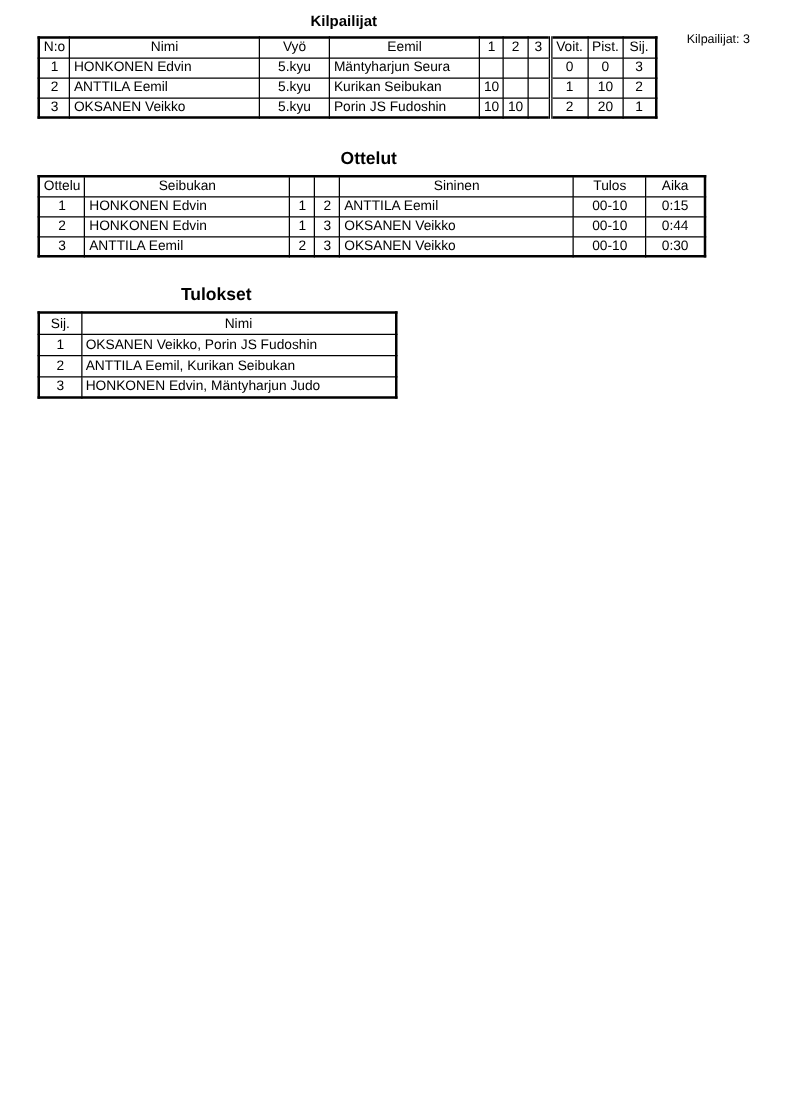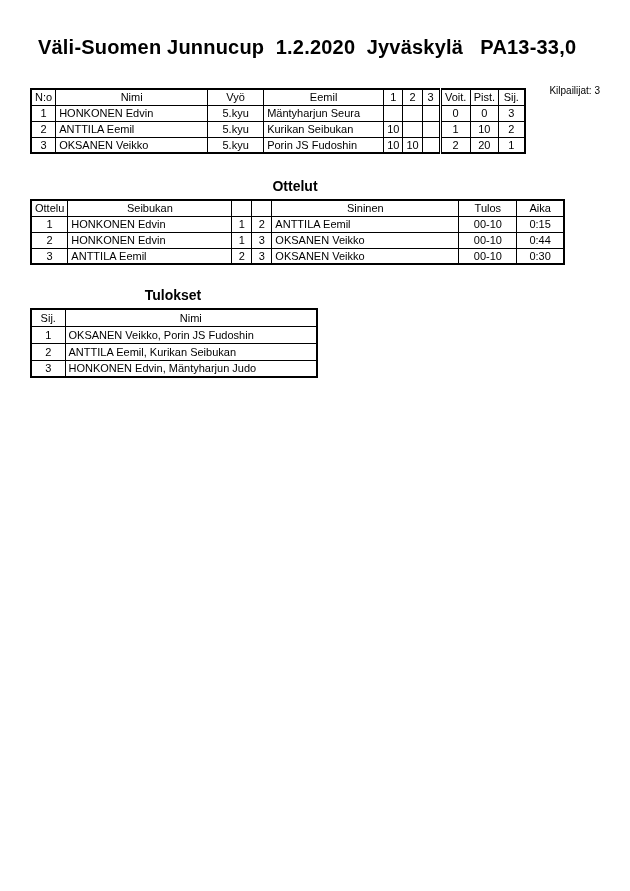--- a/index.html
+++ b/index.html
@@ -55,23 +55,23 @@
   .w2-sin { width: 187px; } .w2-tulos { width: 58px; } .w2-aika { width: 47px; }
 
   
   .w3-sij { width: 34px; } .w3-nimi { width: 252px; }
 </style>
 </head>
 <body>
 
 <div class="page">
 
-  <div class="title">Väli-Suomen Junnucup  1.2.2020  Jyväskylä   PA13-33,0</div>
 
   <div class="subhead">
+    <div class="heading heading-k">Kilpailijat</div>
     <div class="count">Kilpailijat: 3</div>
   </div>
 
   <table class="t1">
     <thead>
       <tr>
         <th class="w-no">N:o</th>
         <th class="w-nimi">Nimi</th>
         <th class="w-vyo">Vyö</th>
         <th class="w-seura">Eemil</th>

